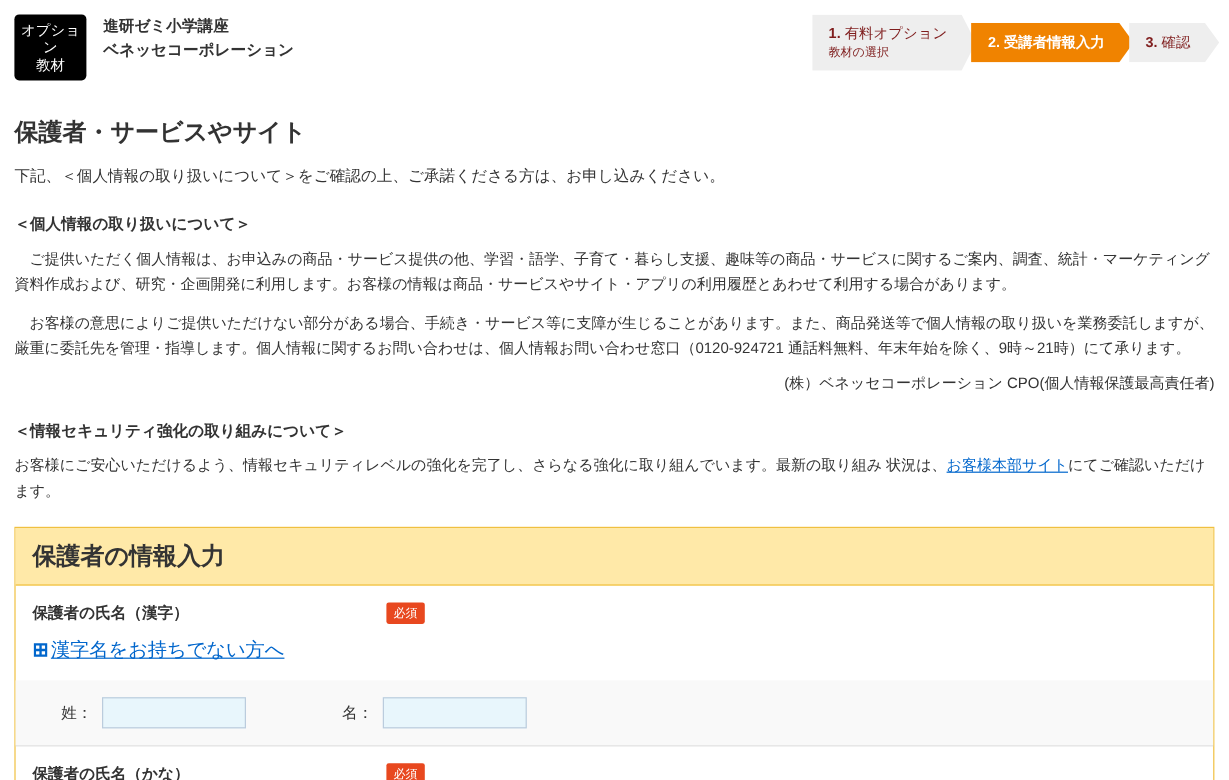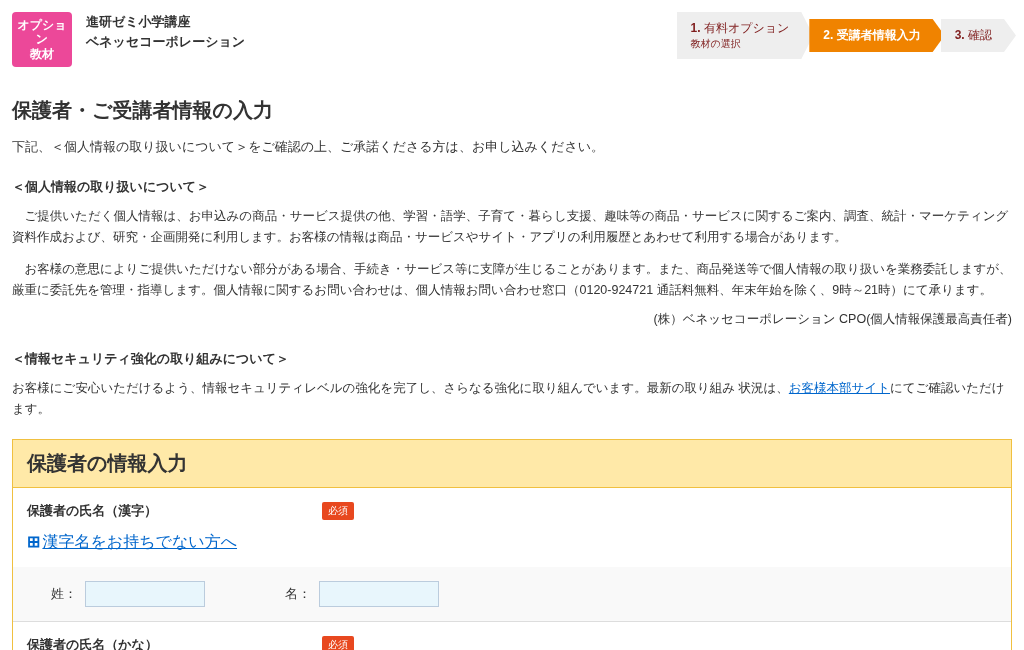--- a/index.html
+++ b/index.html
@@ -1,19 +1,19 @@
 <!DOCTYPE html>
 <html><head>
   <meta charset="utf-8">
   <style>
     * { margin: 0; padding: 0; box-sizing: border-box; }
     body { font-family: "Hiragino Kaku Gothic Pro", "Meiryo", sans-serif; font-size: 13px; color: #333; background: #fff; }
     .container { width: 1024px; margin: 0 auto; padding: 0 12px; }
     .header { display: flex; align-items: flex-start; padding: 12px 0; }
-    .logo-badge { background: #ec4899; color: #fff; font-size: 12px; font-weight: bold; padding: 6px 4px; border-radius: 4px; text-align: center; line-height: 1.2; margin-right: 14px; width: 60px; }
+    .logo-badge { background: #000000; color: #fff; font-size: 12px; font-weight: normal; padding: 6px 4px; border-radius: 4px; text-align: center; line-height: 1.2; margin-right: 14px; width: 60px; }
     .header-text { font-size: 13px; font-weight: bold; line-height: 1.5; flex: 1; }
     .steps { display: flex; align-items: center; }
     .step { padding: 8px 24px 8px 14px; font-size: 12px; background: #eeeeee; color: #7f1d1d; position: relative; clip-path: polygon(0 0, calc(100% - 12px) 0, 100% 50%, calc(100% - 12px) 100%, 0 100%); margin-right: -4px; }
     .step.active { background: #f08300; color: #fff; font-weight: bold; }
     .step-num { font-weight: bold; }
     .step-sub { font-size: 10px; display: block; }
     h1 { font-size: 20px; font-weight: bold; margin: 18px 0 14px; }
     .intro { font-size: 13px; margin-bottom: 22px; }
     .section-title { font-size: 13px; font-weight: bold; margin-bottom: 10px; }
     .privacy-body { font-size: 12.5px; line-height: 1.7; margin-bottom: 10px; text-indent: 1em; }
@@ -60,21 +60,21 @@
         <span class="step-num">2.</span>
         <span>受講者情報入力</span>
       </div>
       <div class="step">
         <span class="step-num">3.</span>
         <span>確認</span>
       </div>
     </div>
   </div>
 
-  <h1>保護者・ご受講者情報の入力</h1>
+  <h1>保護者・サービスやサイト</h1>
   <p class="intro">下記、＜個人情報の取り扱いについて＞をご確認の上、ご承諾くださる方は、お申し込みください。</p>
 
   <p class="section-title">＜個人情報の取り扱いについて＞</p>
   <p class="privacy-body">ご提供いただく個人情報は、お申込みの商品・サービス提供の他、学習・語学、子育て・暮らし支援、趣味等の商品・サービスに関するご案内、調査、統計・マーケティング資料作成および、研究・企画開発に利用します。お客様の情報は商品・サービスやサイト・アプリの利用履歴とあわせて利用する場合があります。</p>
   <p class="privacy-body">お客様の意思によりご提供いただけない部分がある場合、手続き・サービス等に支障が生じることがあります。また、商品発送等で個人情報の取り扱いを業務委託しますが、厳重に委託先を管理・指導します。個人情報に関するお問い合わせは、個人情報お問い合わせ窓口（0120-924721 通話料無料、年末年始を除く、9時～21時）にて承ります。</p>
   <p class="privacy-sig">(株）ベネッセコーポレーション CPO(個人情報保護最高責任者)</p>
 
   <p class="section-title">＜情報セキュリティ強化の取り組みについて＞</p>
   <p class="security-body">
     <span>お客様にご安心いただけるよう、情報セキュリティレベルの強化を完了し、さらなる強化に取り組んでいます。最新の取り組み 状況は、</span><a class="link">お客様本部サイト</a><span>にてご確認いただけます。</span>

